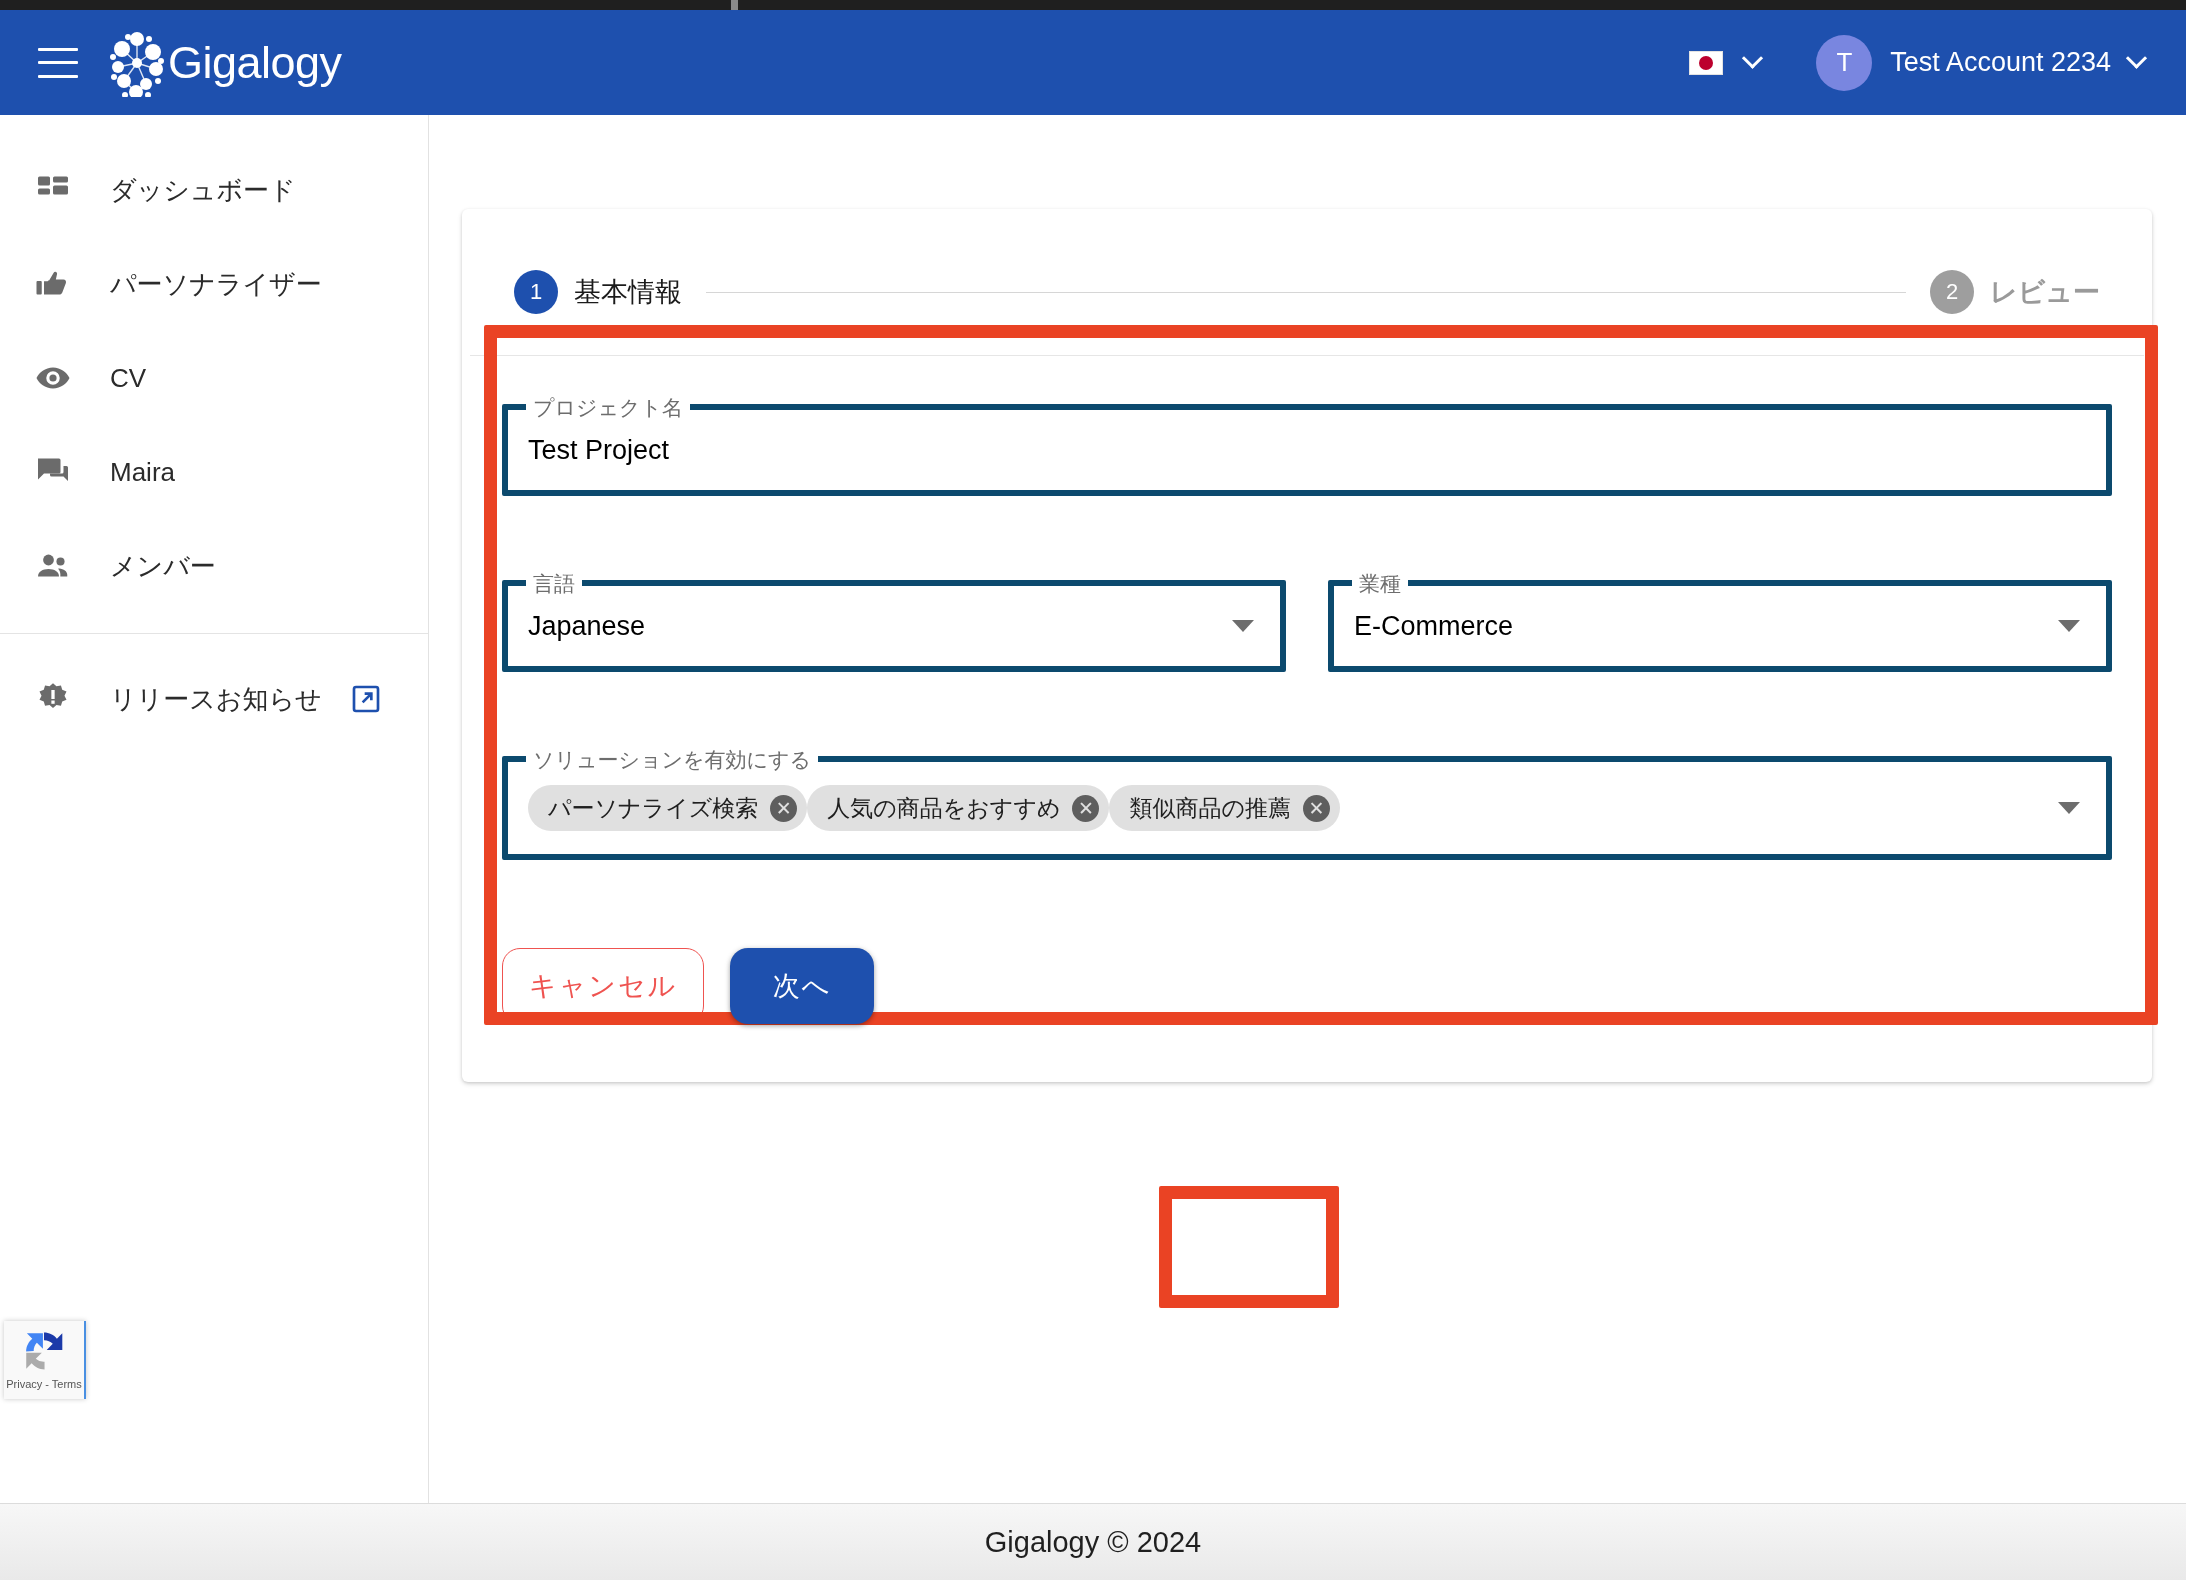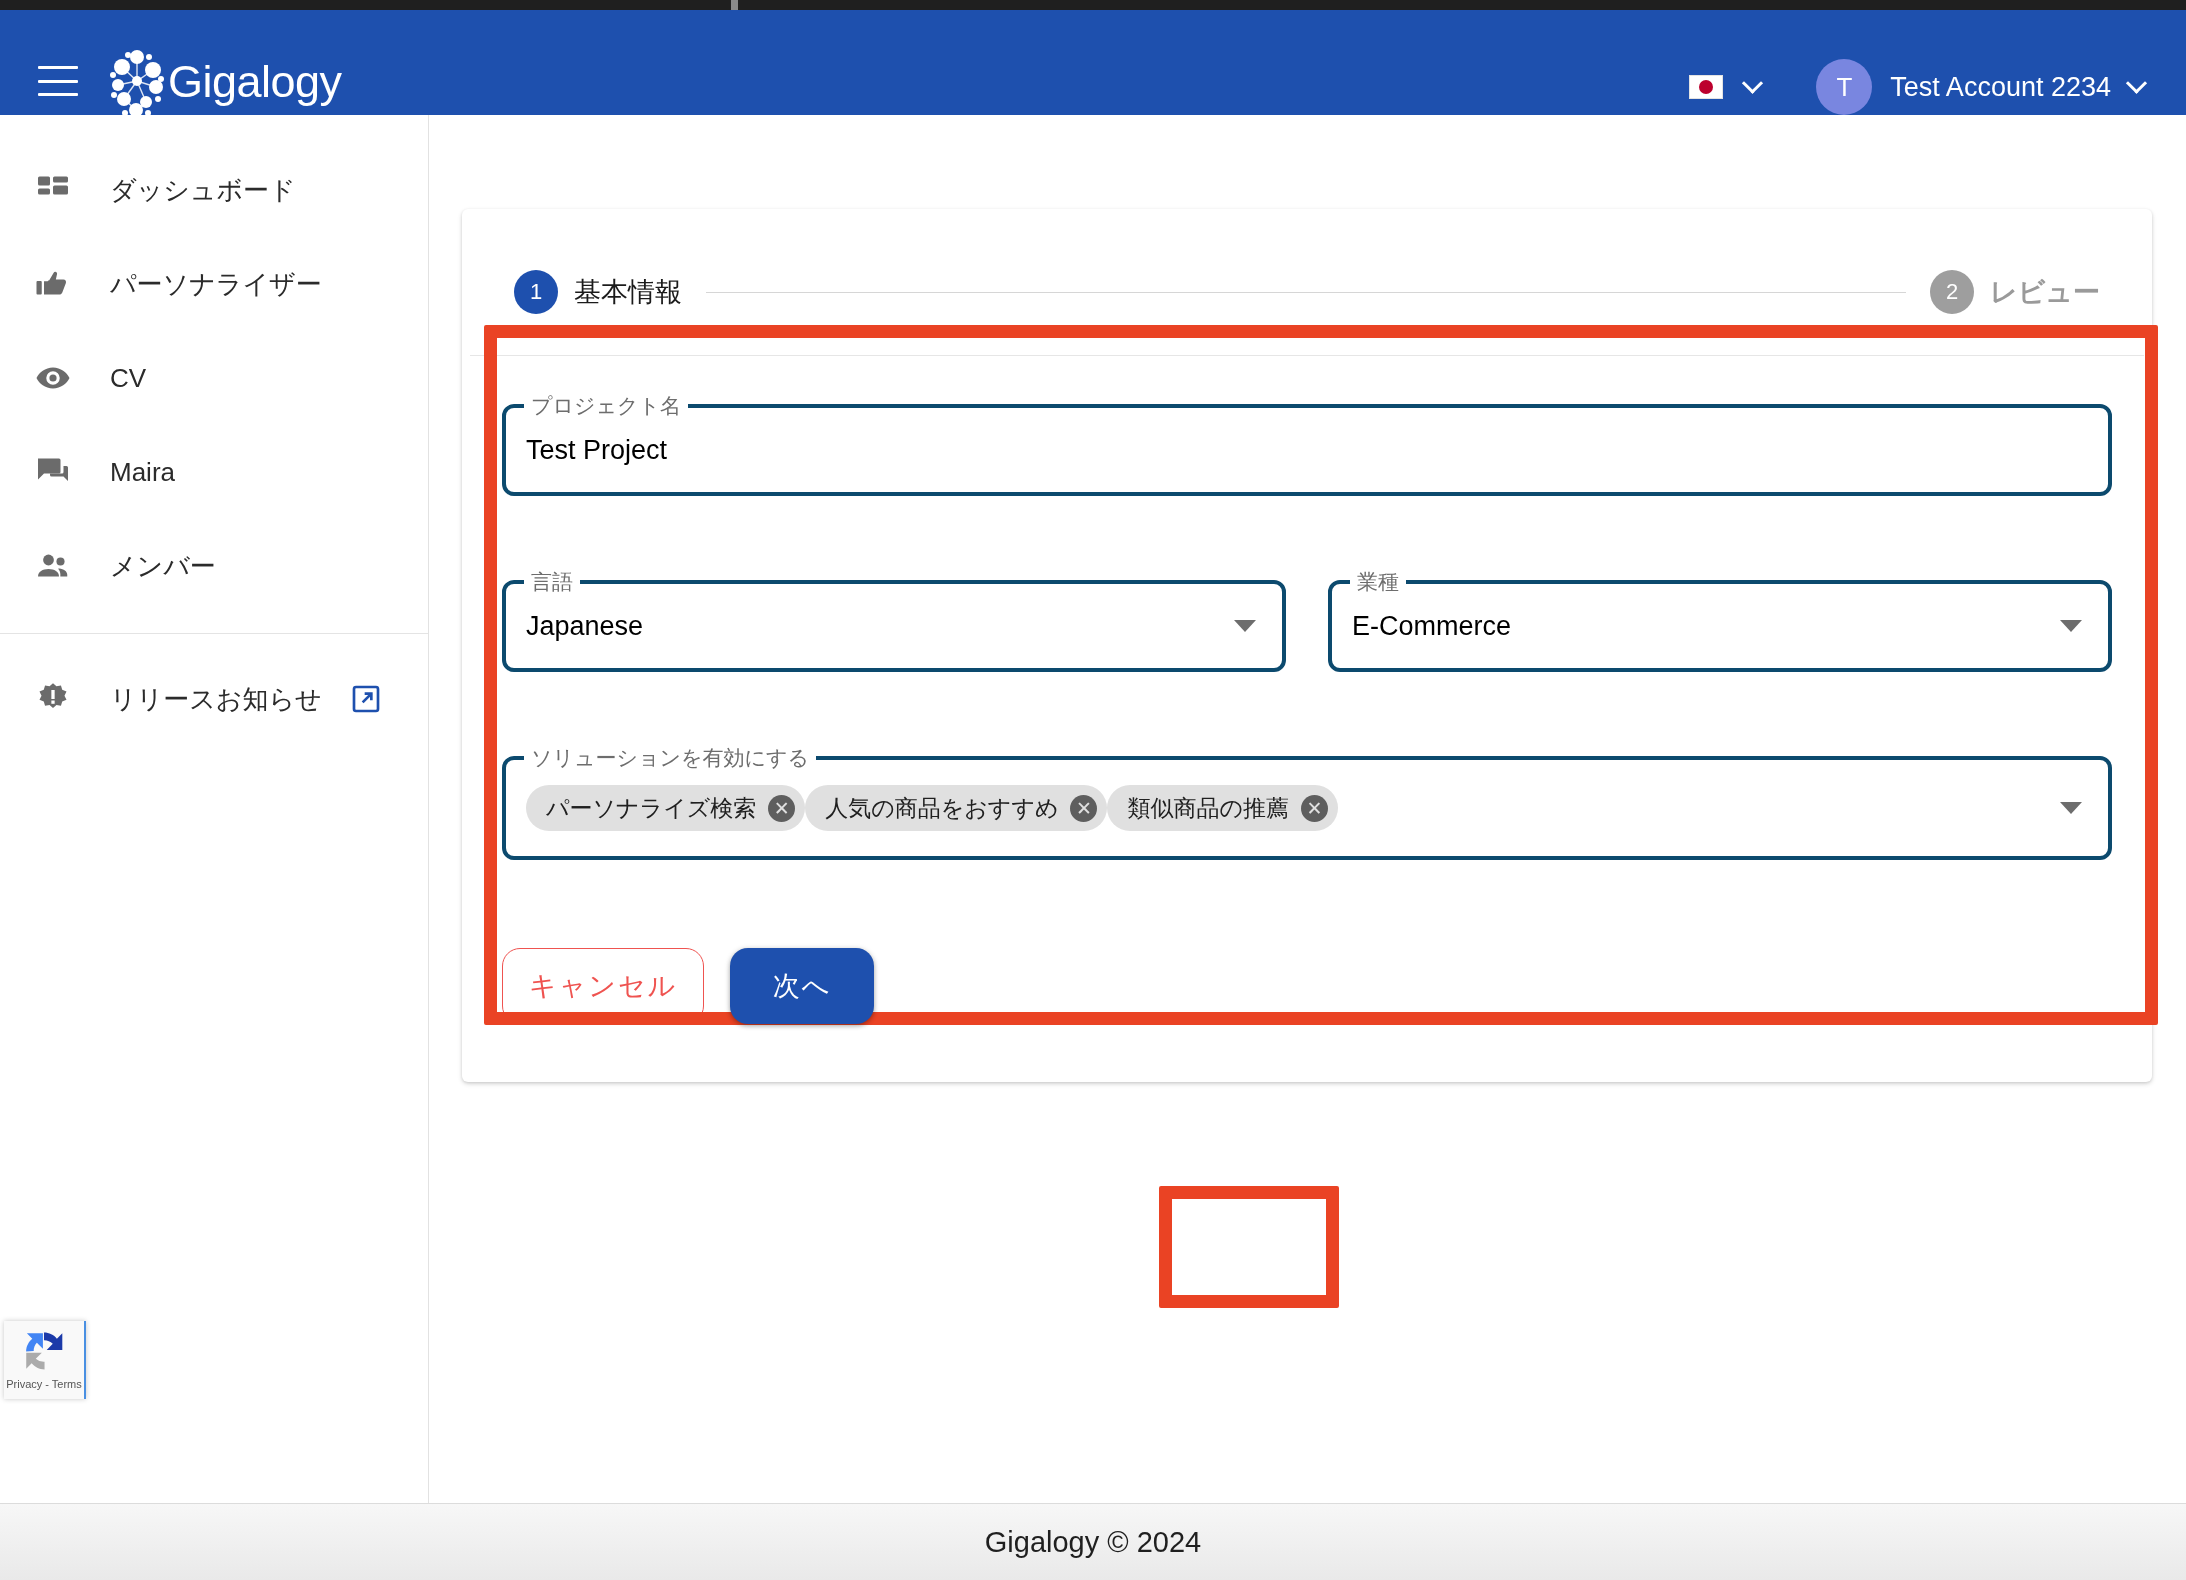--- a/index.html
+++ b/index.html
@@ -32,21 +32,21 @@
   }
 
   
   .appbar {
     position: absolute;
     top: 10px; left: 0;
     width: 2186px;
     height: 105px;
     background: #1e50ae;
     display: flex;
-    align-items: flex-end;
+    align-items: center;
     justify-content: space-between;
     padding: 0 42px 0 38px;
   }
   .appbar-left { display: flex; align-items: center; gap: 28px; }
 
   .hamburger {
     width: 40px; height: 30px;
     display: flex; flex-direction: column; justify-content: space-between;
     cursor: pointer;
   }
@@ -244,22 +244,22 @@
     height: 1px;
     background: #e6e6e6;
     margin: 28px 8px 0 8px;
   }
 
   
   .form-area { padding: 48px 40px 0 40px; }
 
   .field {
     position: relative;
-    border: 4px solid #0c4a6e;
-    border-radius: 12px;
+    border: 6px solid #0c4a6e;
+    border-radius: 2px;
     height: 92px;
     background: #fff;
   }
   .field-legend {
     position: absolute;
     top: -13px; left: 18px;
     background: #fff;
     padding: 0 7px;
     font-size: 21px;
     color: #6d6d6d;

